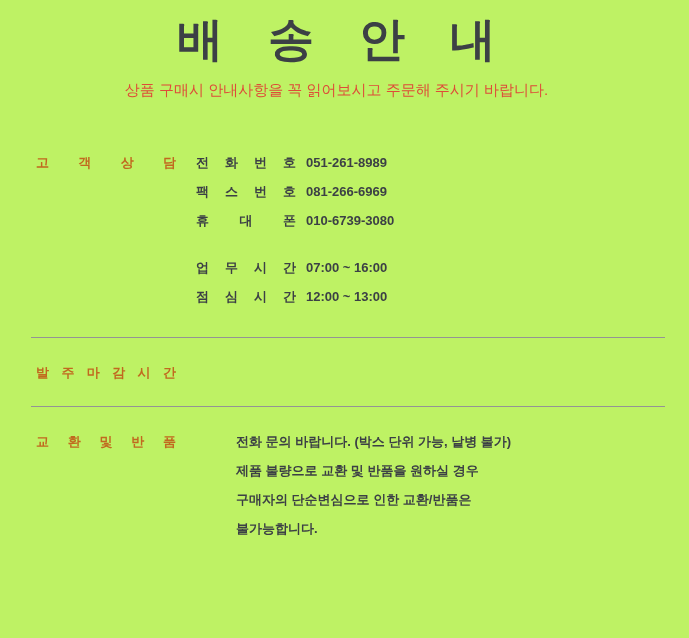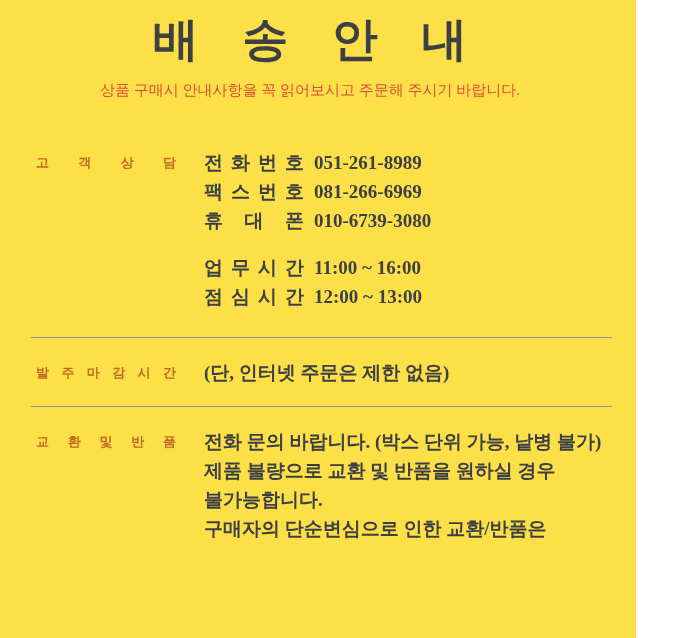--- a/index.html
+++ b/index.html
@@ -1,20 +1,20 @@
 <!DOCTYPE html>
 <html><head>
 <meta charset="utf-8">
 <style>
   html,body{margin:0;padding:0;background:#ffffff;}
   .page{
     position:relative;
-    width:636px;height:638px;
-    background:#fde047;
-    font-family:Liberation Serif, serif;
+    width:689px;height:638px;
+    background:#bef264;
+    font-family:Liberation Sans, sans-serif;
     overflow:hidden;
   }
   .title{
     margin:0;
     padding-top:12px;
     text-align:center;
     font-size:46px;
     font-weight:700;
     color:#3c4045;
     letter-spacing:16px;
@@ -25,35 +25,35 @@
     margin:14px 16px 0 0;
     text-align:center;
     font-size:15px;
     font-weight:400;
     color:#de4c38;
   }
   .content{margin:0 24px 0 36px;}
   .sec{display:flex;align-items:flex-start;}
   .sec-1{margin-top:48px;}
   .sec-2{margin-top:20px;}
-  .sec-3{margin-top:20px;}
+  .sec-3{margin-top:20px;gap:40px;}
   .sec-label{
     flex:0 0 140px;
     width:140px;
     font-size:13px;
     font-weight:700;
     color:#c1691f;
     line-height:29px;
     text-align:justify;
     text-align-last:justify;
     white-space:nowrap;
   }
   .sec-body{
-    margin-left:28px;
-    font-size:19px;
+    margin-left:20px;
+    font-size:13px;
     font-weight:700;
     color:#3c4045;
     line-height:29px;
   }
   .row{white-space:nowrap;}
   .field{
     display:inline-block;
     width:100px;
     text-align:justify;
     text-align-last:justify;
@@ -86,43 +86,42 @@
           <span class="field">전 화 번 호</span><span class="value">051-261-8989</span>
         </div>
         <div class="row">
           <span class="field">팩 스 번 호</span><span class="value">081-266-6969</span>
         </div>
         <div class="row">
           <span class="field">휴 대 폰</span><span class="value">010-6739-3080</span>
         </div>
         <div class="row-gap"></div>
         <div class="row">
-          <span class="field">업 무 시 간</span><span class="value">11:00 ~ 16:00</span>
+          <span class="field">업 무 시 간</span><span class="value">07:00 ~ 16:00</span>
         </div>
         <div class="row">
           <span class="field">점 심 시 간</span><span class="value">12:00 ~ 13:00</span>
         </div>
       </div>
     </section>
 
     <hr class="divider">
 
     <section class="sec sec-2">
       <div class="sec-label">발 주 마 감 시 간</div>
       <div class="sec-body">
-        <div class="row">(단, 인터넷 주문은 제한 없음)</div>
       </div>
     </section>
 
     <hr class="divider divider-2">
 
     <section class="sec sec-3">
       <div class="sec-label">교 환 및 반 품</div>
       <div class="sec-body">
         <div class="row">전화 문의 바랍니다. (박스 단위 가능, 낱병 불가)</div>
         <div class="row">제품 불량으로 교환 및 반품을 원하실 경우</div>
+        <div class="row">구매자의 단순변심으로 인한 교환/반품은</div>
         <div class="row">불가능합니다.</div>
-        <div class="row">구매자의 단순변심으로 인한 교환/반품은</div>
       </div>
     </section>
 
   </div>
 </div>
 
 </body></html>

